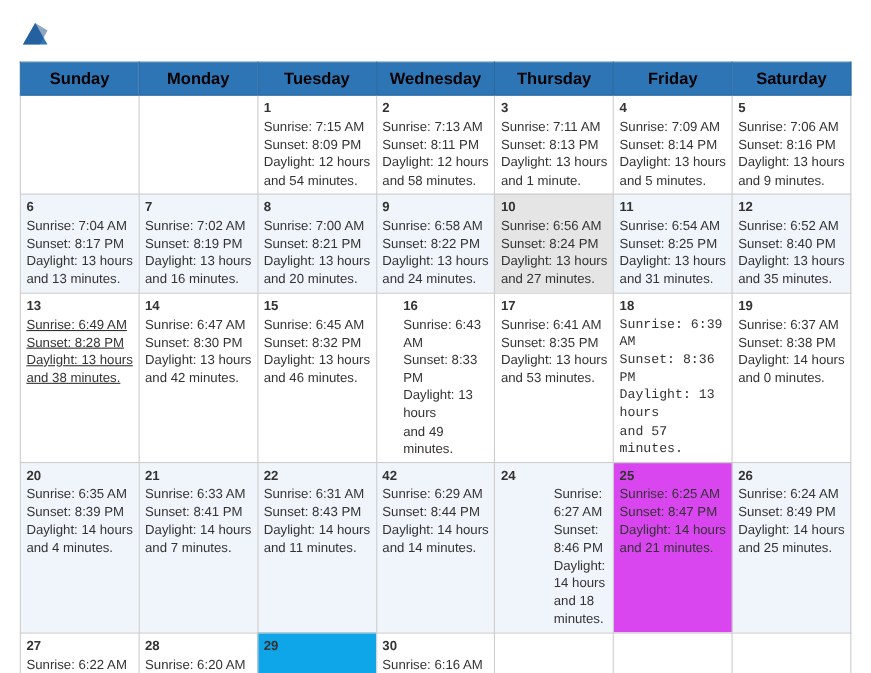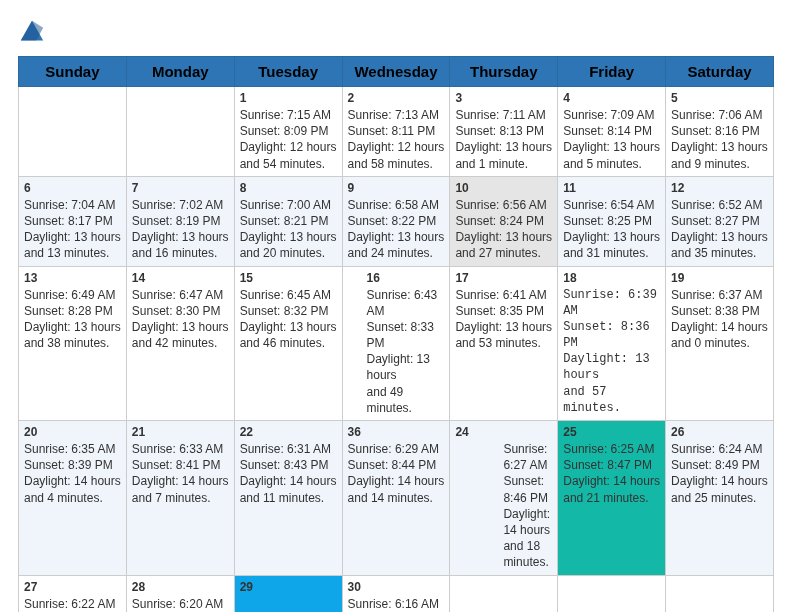--- a/index.html
+++ b/index.html
@@ -215,29 +215,29 @@
           <td style="background: rgb(240, 245, 251);">
             <div class="day-number">11</div>
             <div class="day-info" style="white-space: pre-line;">Sunrise: 6:54 AM
 Sunset: 8:25 PM
 Daylight: 13 hours
 and 31 minutes.</div>
           </td>
           <td style="background: rgb(240, 245, 251);">
             <div class="day-number">12</div>
             <div class="day-info" style="white-space: pre-line;">Sunrise: 6:52 AM
-Sunset: 8:27 PM
+Sunset: 8:40 PM
 Daylight: 13 hours
 and 35 minutes.</div>
           </td>
         </tr>
         <tr>
           <td style="background: rgb(255, 255, 255); margin-top: 36px;">
             <div class="day-number">13</div>
-            <div class="day-info" style="white-space: pre-line;">Sunrise: 6:49 AM
+            <div class="day-info" style="white-space: pre-line; text-decoration: underline;">Sunrise: 6:49 AM
 Sunset: 8:28 PM
 Daylight: 13 hours
 and 38 minutes.</div>
           </td>
           <td style="background: rgb(255, 255, 255);">
             <div class="day-number">14</div>
             <div class="day-info" style="white-space: pre-line;">Sunrise: 6:47 AM
 Sunset: 8:30 PM
 Daylight: 13 hours
 and 42 minutes.</div>
@@ -294,34 +294,34 @@
 and 7 minutes.</div>
           </td>
           <td style="background: rgb(240, 245, 251);">
             <div class="day-number">22</div>
             <div class="day-info" style="white-space: pre-line;">Sunrise: 6:31 AM
 Sunset: 8:43 PM
 Daylight: 14 hours
 and 11 minutes.</div>
           </td>
           <td style="background: rgb(240, 245, 251);">
-            <div class="day-number">36</div>
+            <div class="day-number">42</div>
             <div class="day-info" style="white-space: pre-line;">Sunrise: 6:29 AM
 Sunset: 8:44 PM
 Daylight: 14 hours
 and 14 minutes.</div>
           </td>
           <td style="background: rgb(240, 245, 251);">
             <div class="day-number">24</div>
             <div class="day-info" style="white-space: pre-line; margin-left: 48px;">Sunrise: 6:27 AM
 Sunset: 8:46 PM
 Daylight: 14 hours
 and 18 minutes.</div>
           </td>
-          <td style="background: #14b8a6; margin-top: 34px;">
+          <td style="background: #d946ef; margin-top: 34px;">
             <div class="day-number">25</div>
             <div class="day-info" style="white-space: pre-line;">Sunrise: 6:25 AM
 Sunset: 8:47 PM
 Daylight: 14 hours
 and 21 minutes.</div>
           </td>
           <td style="background: rgb(240, 245, 251);">
             <div class="day-number">26</div>
             <div class="day-info" style="white-space: pre-line;">Sunrise: 6:24 AM
 Sunset: 8:49 PM

